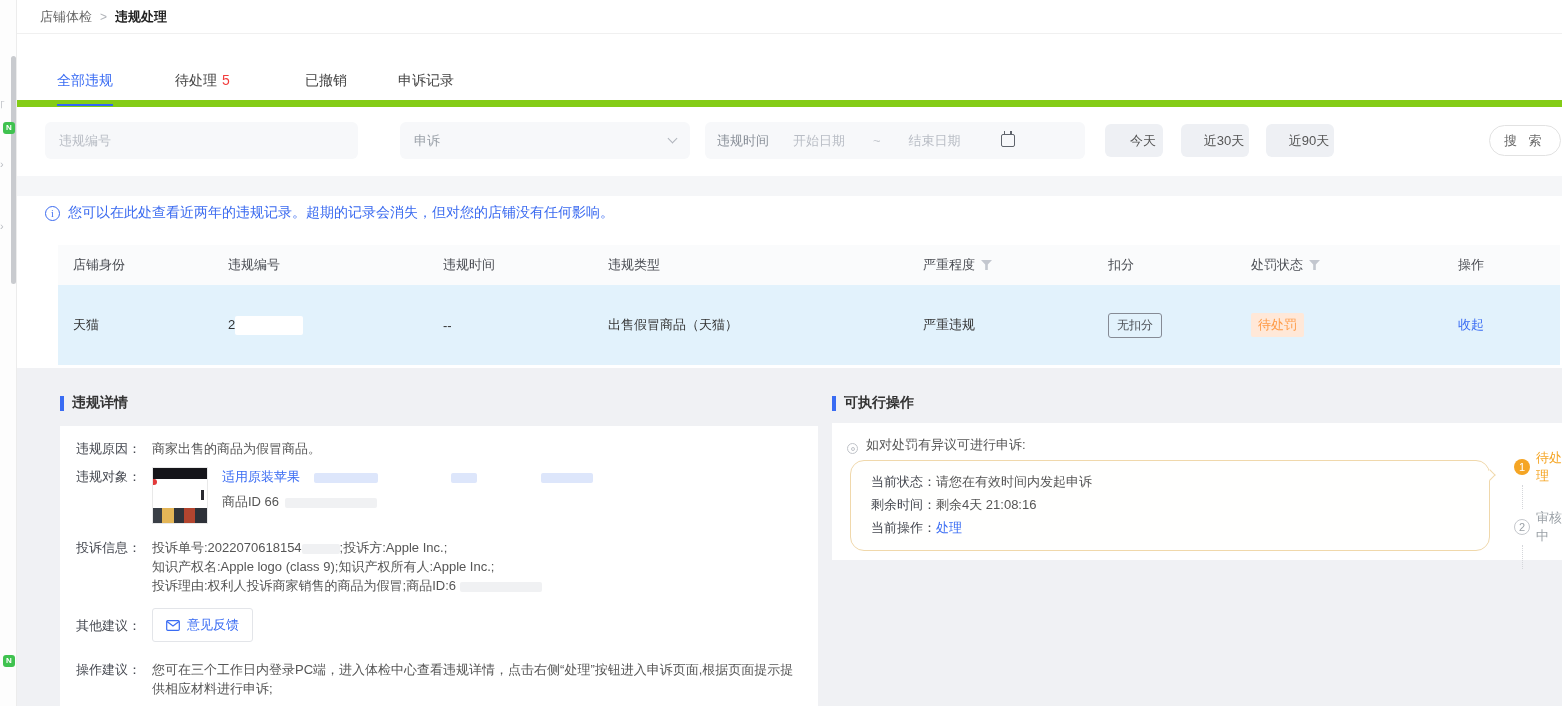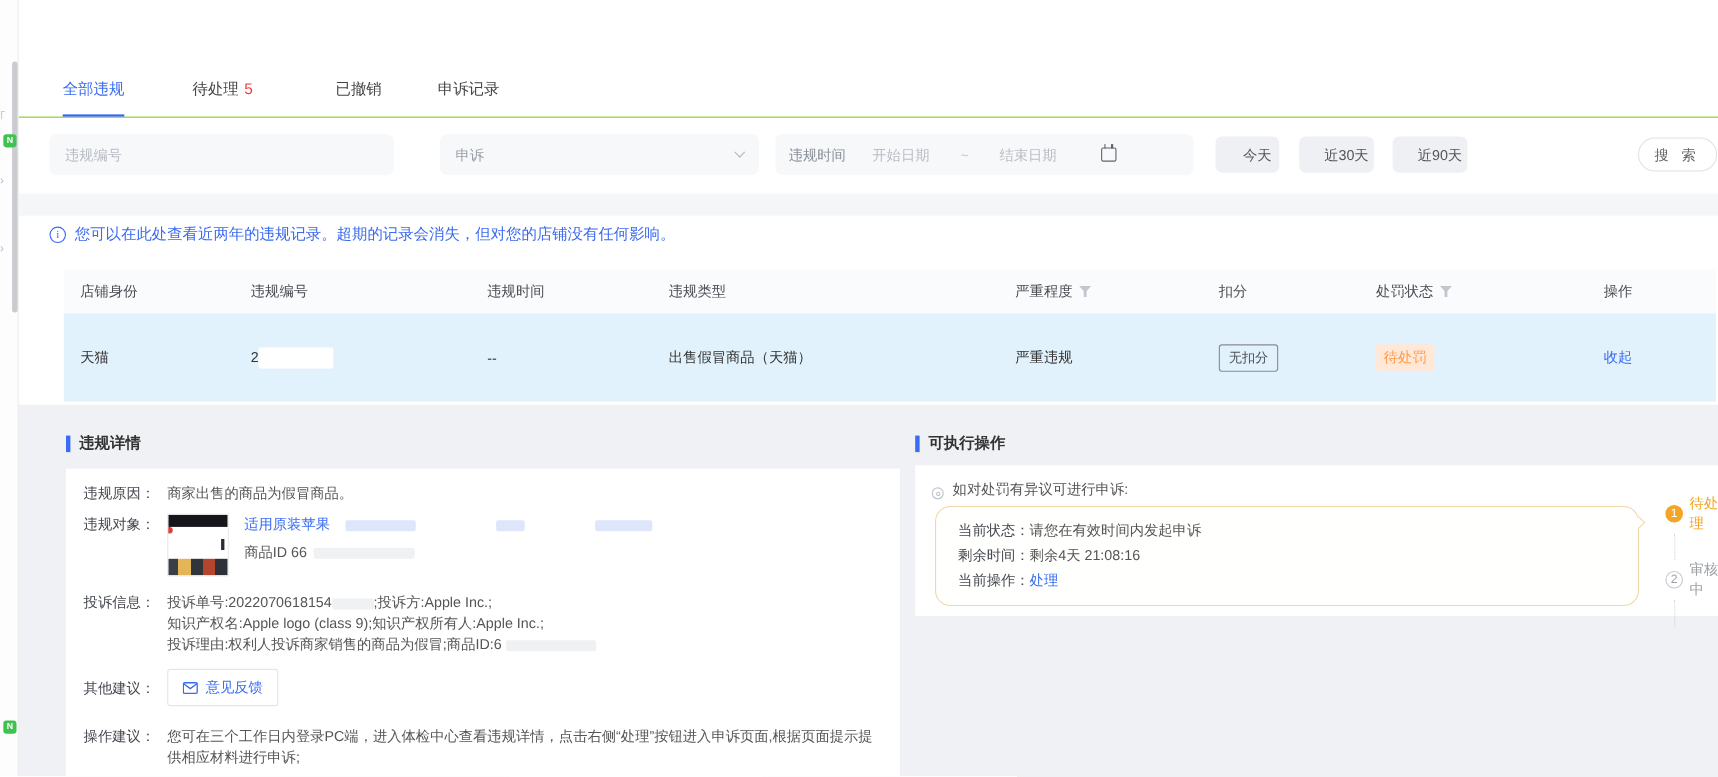--- a/index.html
+++ b/index.html
@@ -15,21 +15,21 @@
   .main { position:absolute; left:17px; top:0; width:1545px; height:706px; }
 
   
   .crumbbar { position:absolute; left:0; top:0; width:1545px; height:34px; border-bottom:1px solid #f0f0f0; background:#fff; }
   .crumbbar .inner { position:absolute; left:23px; top:8px; font-size:13px; display:flex; align-items:center; gap:8px; }
   .crumb-parent { color:#666; }
   .crumb-sep { color:#b0b3b8; font-size:12px; }
   .crumb-current { color:#222; font-weight:bold; }
 
   
-  .tabs { position:absolute; left:0; top:72px; width:1545px; height:35px; border-bottom:1px solid #84cc16; }
+  .tabs { position:absolute; left:0; top:72px; width:1545px; height:35px; border-bottom:7px solid #84cc16; }
   .tab { position:absolute; top:0; height:34px; font-size:14px; color:#444; cursor:pointer; }
   .tab.active { color:#3a6cf3; border-bottom:2px solid #3265f6; }
   .tab .badge5 { color:#f23c3c; margin-left:5px; }
 
   
   .filters { position:absolute; left:0; top:122px; width:1545px; height:38px; }
   .f-input { position:absolute; height:37px; background:#f7f8fa; border:none; border-radius:6px; font-size:13px; color:#555; padding:0 14px; outline:none; }
   .f-input::placeholder { color:#b9bdc5; }
   .f-select { position:absolute; height:37px; background:#f7f8fa; border-radius:6px; font-size:13px; color:#9aa0a8; display:flex; align-items:center; padding:0 14px; cursor:pointer; }
   .caret { position:absolute; right:14px; top:13px; width:7px; height:7px; border-right:1.4px solid #b0b4bc; border-bottom:1.4px solid #b0b4bc; transform:rotate(45deg); }
@@ -106,20 +106,27 @@
     <div class="scrollbar"></div>
     <div class="frag" style="top:98px;">꜒</div>
     <div class="frag" style="top:158px;">›</div>
     <div class="frag" style="top:220px;">›</div>
     <div class="gbadge" style="top:122px;">N</div>
     <div class="gbadge" style="top:655px;">N</div>
   </div>
 
   <div class="main">
 
+    <div class="crumbbar">
+      <div class="inner">
+        <span class="crumb-parent">店铺体检</span>
+        <span class="crumb-sep">&gt;</span>
+        <span class="crumb-current">违规处理</span>
+      </div>
+    </div>
 
     <div class="tabs">
       <div class="tab active" style="left:40px;">
         <span>全部违规</span>
       </div>
       <div class="tab" style="left:158px;">
         <span>待处理</span><span class="badge5">5</span>
       </div>
       <div class="tab" style="left:288px;">
         <span>已撤销</span>

